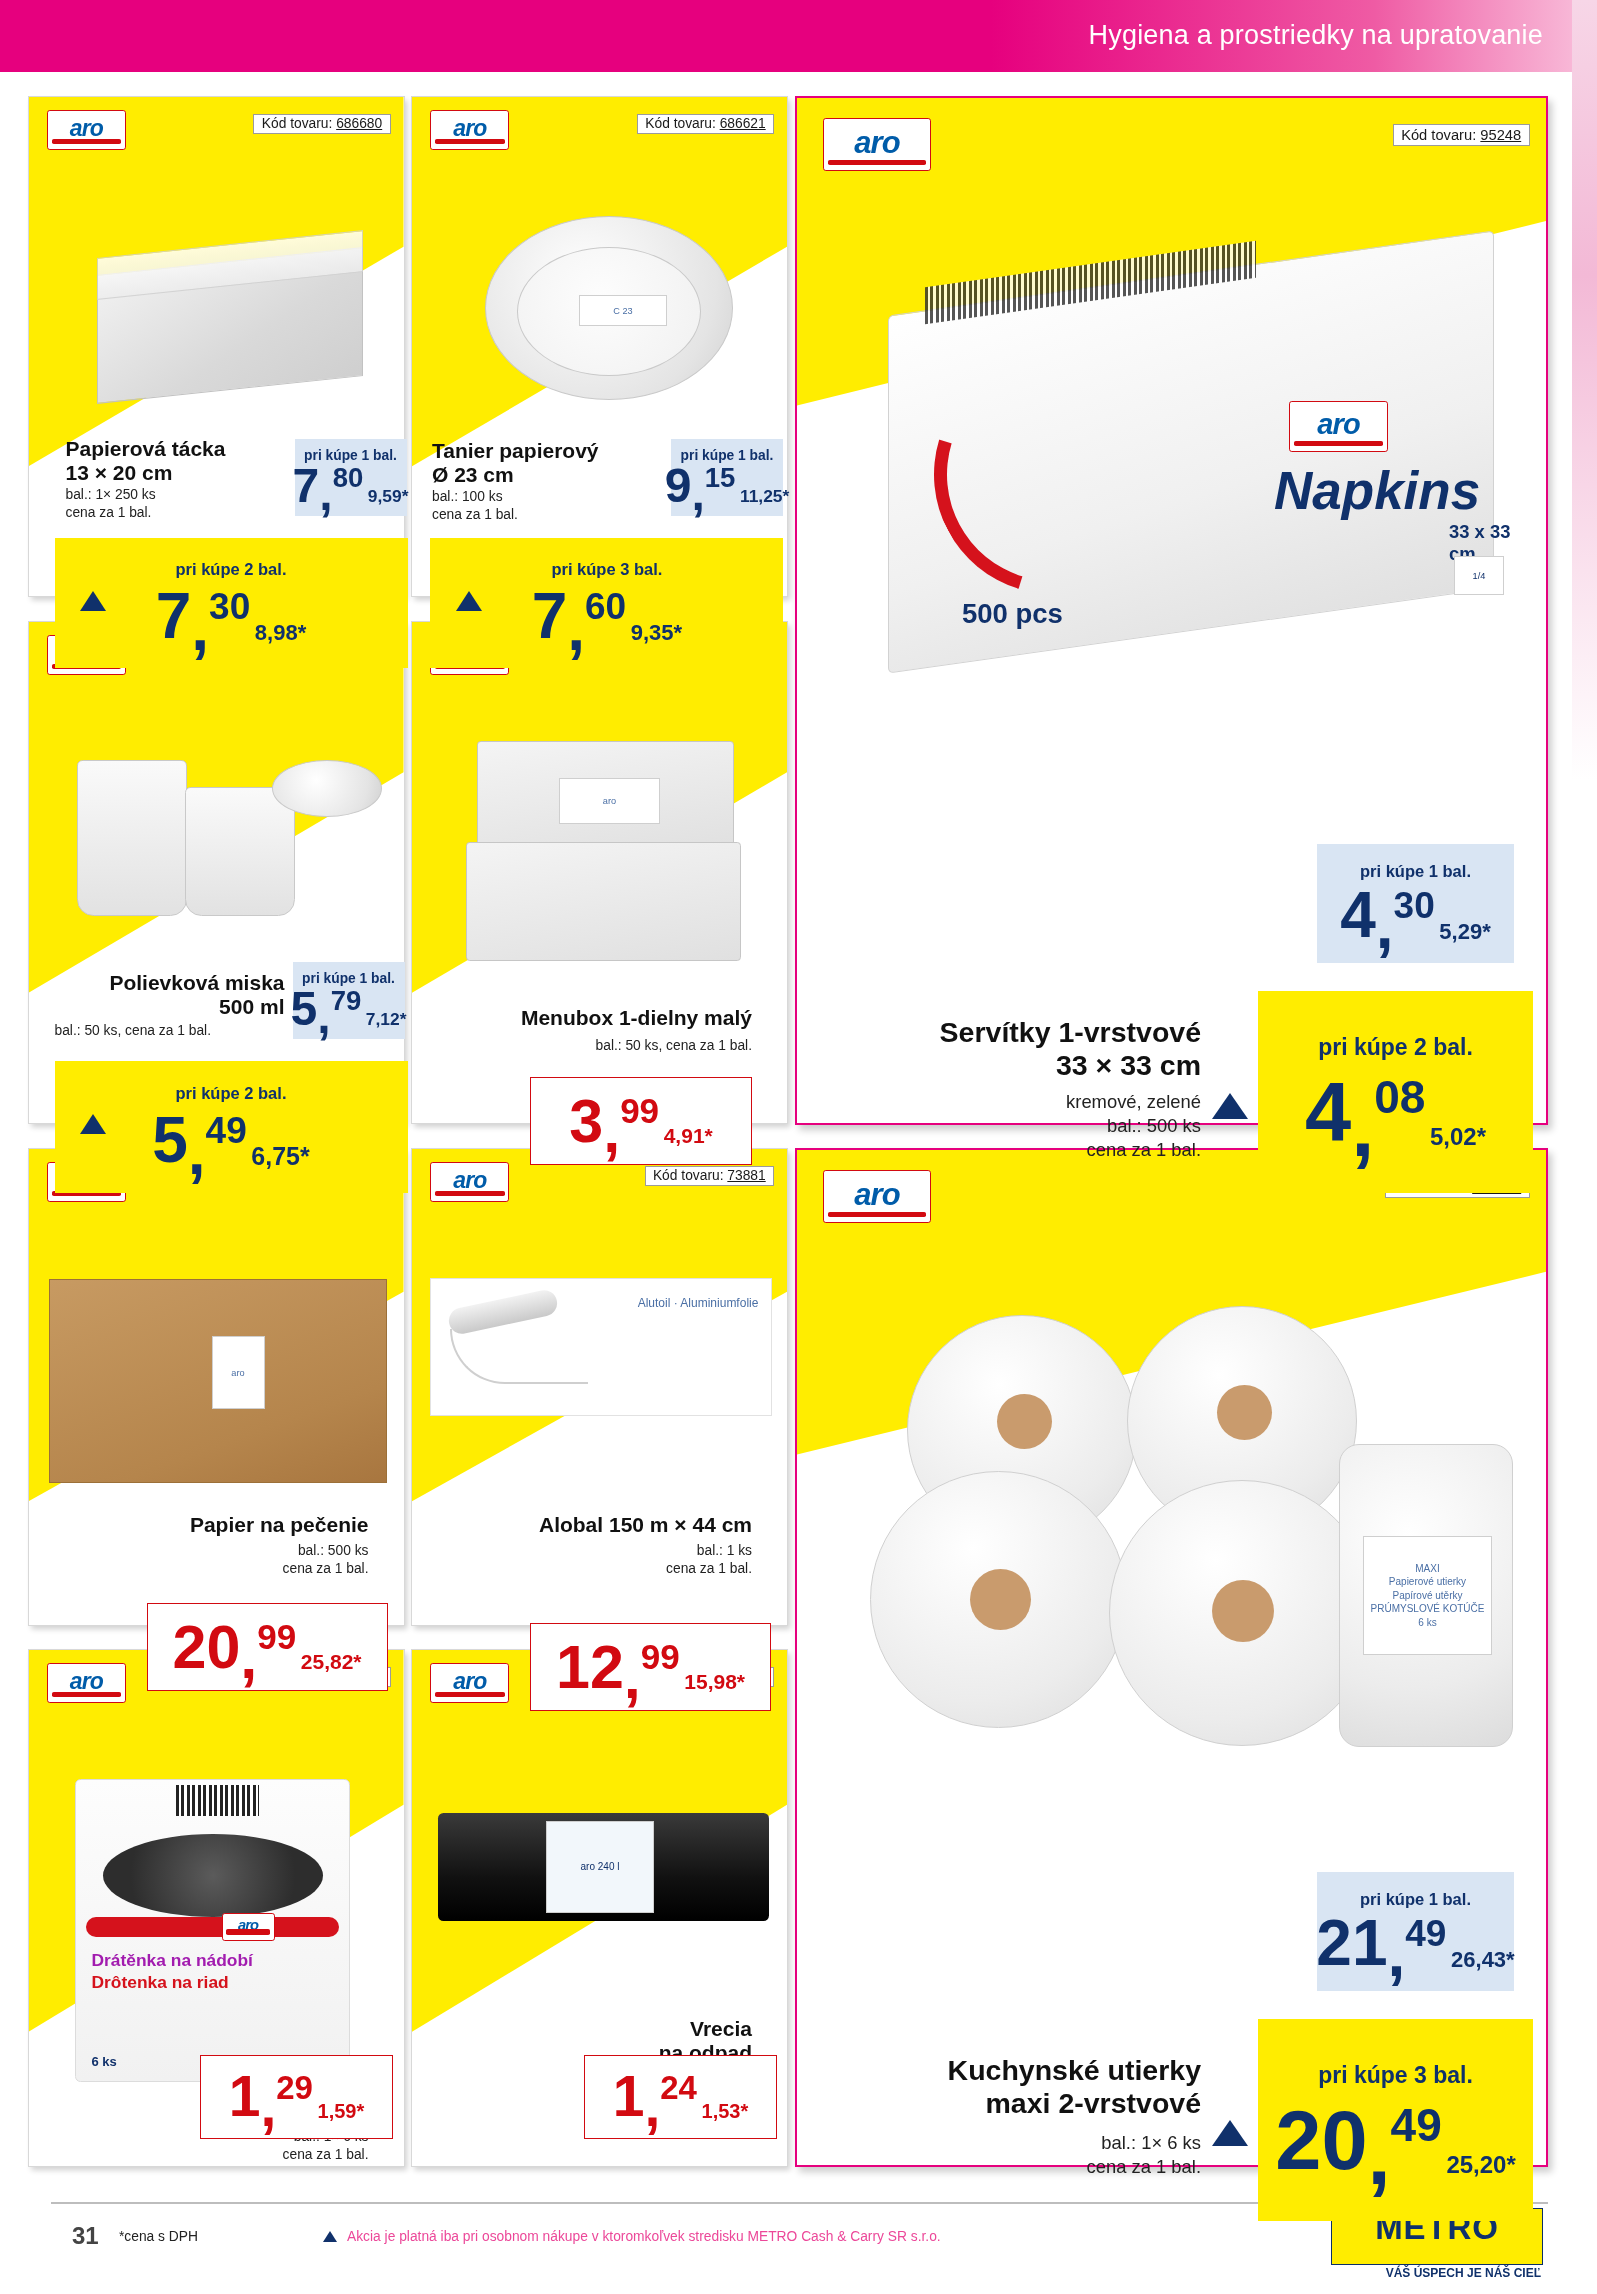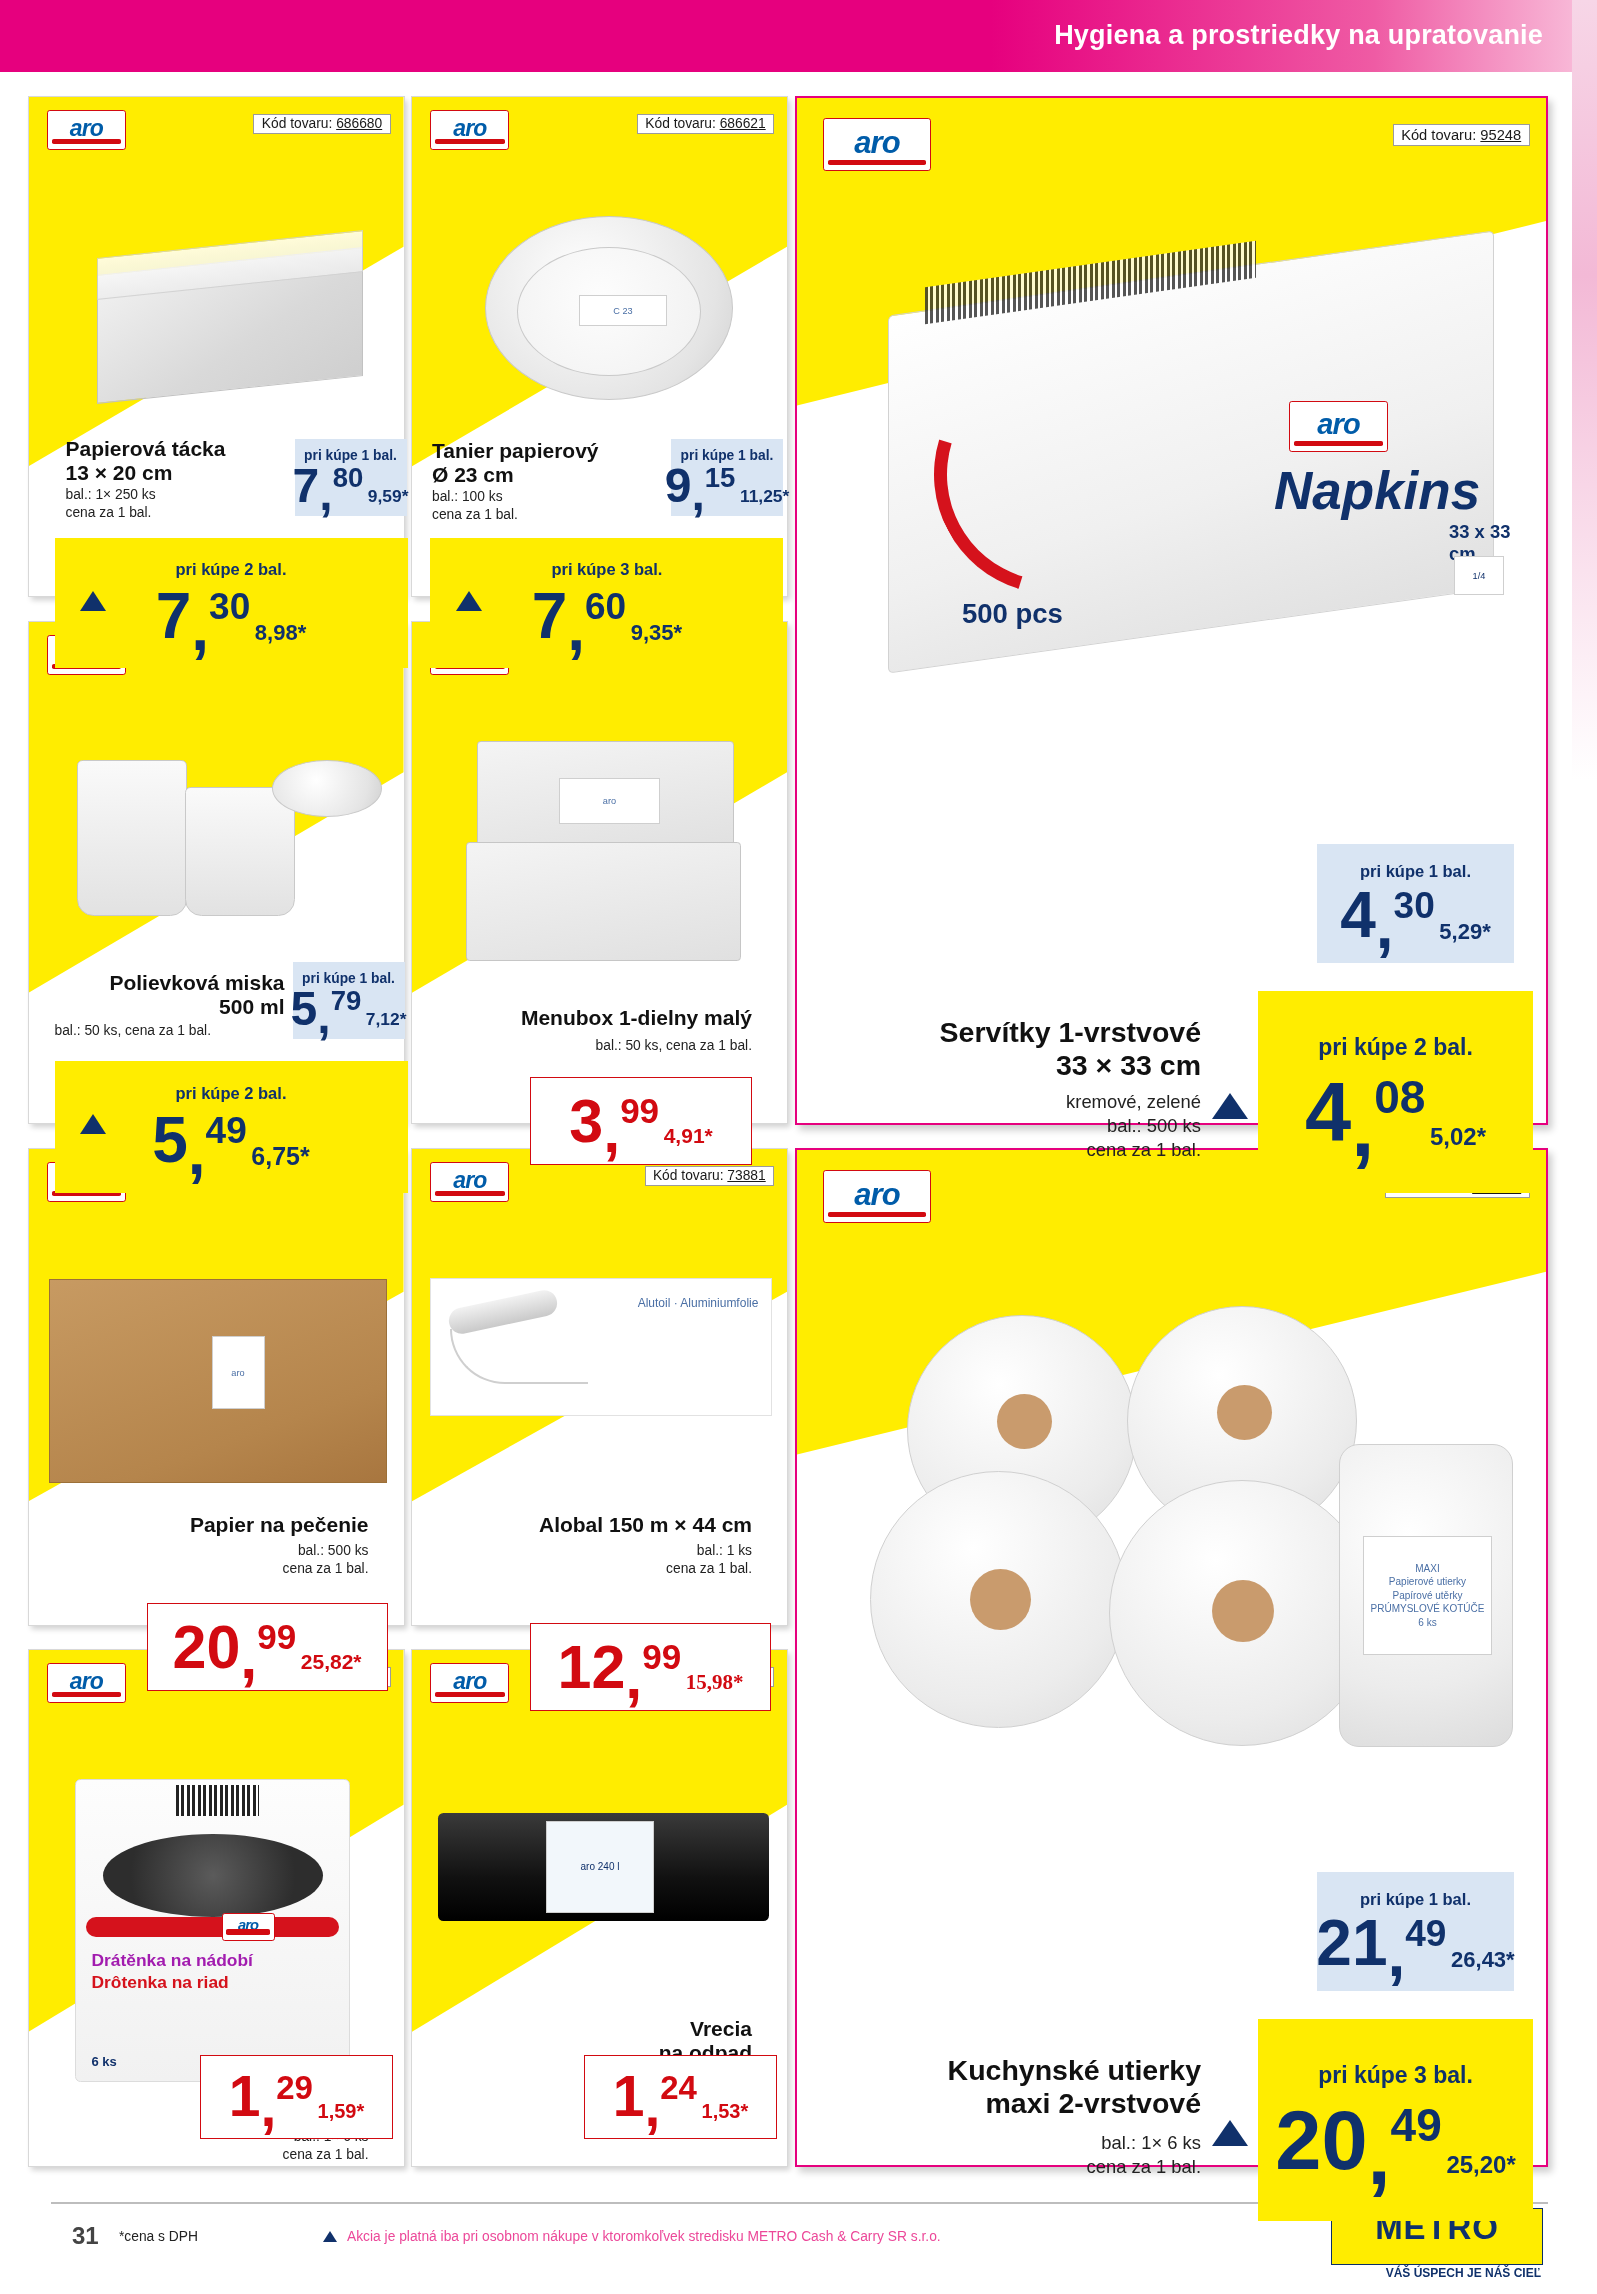--- a/index.html
+++ b/index.html
@@ -12,21 +12,21 @@
     overflow: hidden;
   }
 
   
   .header-band {
     position:absolute; left:0; top:0; width:1598px; height:72px;
     background: linear-gradient(90deg, #e6007e 0%, #e6007e 62%, #ef5ba4 86%, #f9c3dd 100%);
   }
   .header-title {
     position:absolute; right:55px; top:20px;
-    color:#ffffff; font-size:27px; font-weight:bold; letter-spacing:0.2px;
+    color:#ffffff; font-size:27px; font-weight:normal; letter-spacing:0.2px;
   }
   
   .edge-strip {
     position:absolute; right:0; top:0; width:26px; height:2295px;
     background: linear-gradient(180deg,#f7d6e7 0%, #f3b9d6 12%, #ffffff 34%, #ffffff 100%);
   }
 
   
   .card {
     position:absolute; background:#ffffff; border:0.9px solid #d8d8d8;
@@ -444,21 +444,21 @@
 
   <div class="pname" style="left:55px; top:364px; width:285px; text-align:right;">Alobal 150 m × 44 cm</div>
   <div class="psub" style="left:55px; top:393px; width:285px; text-align:right; white-space:pre-line;">bal.: 1 ks
 cena za 1 bal.</div>
 
   <div class="pricebox" style="left:118px; top:454px; width:241px; height:88px;margin-top:20px;">
     <div class="price">
       <span class="int" style="font-size:61px;">12</span>
         <span class="comma" style="font-size:61px;">,</span>
         <span class="sup" style="font-size:35px;">99</span>
-        <span class="net" style="font-size:21px;font-family:Liberation Serif, serif;">15,98*</span>
+        <span class="net" style="font-size:21px;">15,98*</span>
     </div>
   </div>
 </div>
 
 <div class="card big" style="left:795px; top:1148px; width:753px; height:1019px;">
   <div class="yellow-corner"></div>
   <div class="aro lg" style="left:26px; top:20px;">
     <span class="aro-txt">aro</span>
   </div>
   <div class="code" style="right:16.5px; top:26px; font-size:14.7px;">

